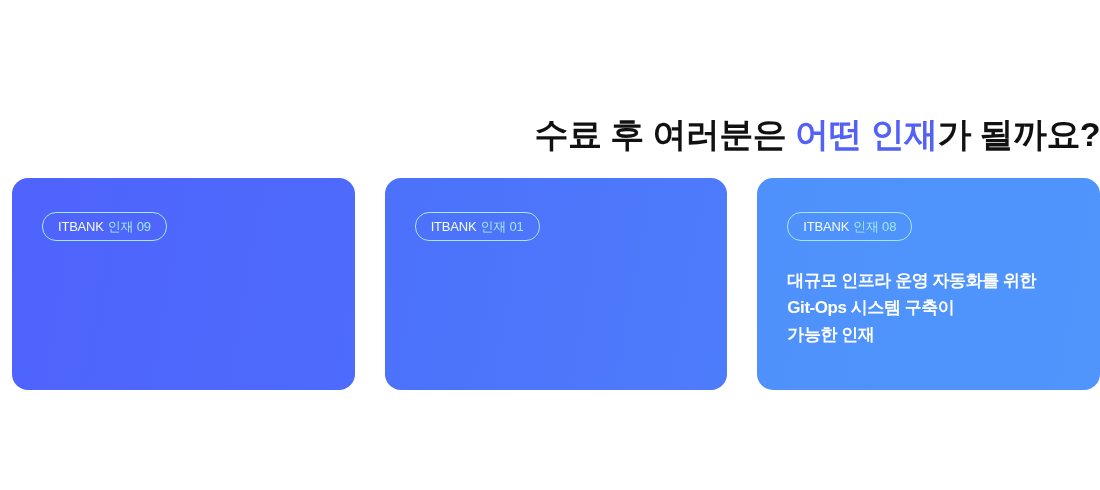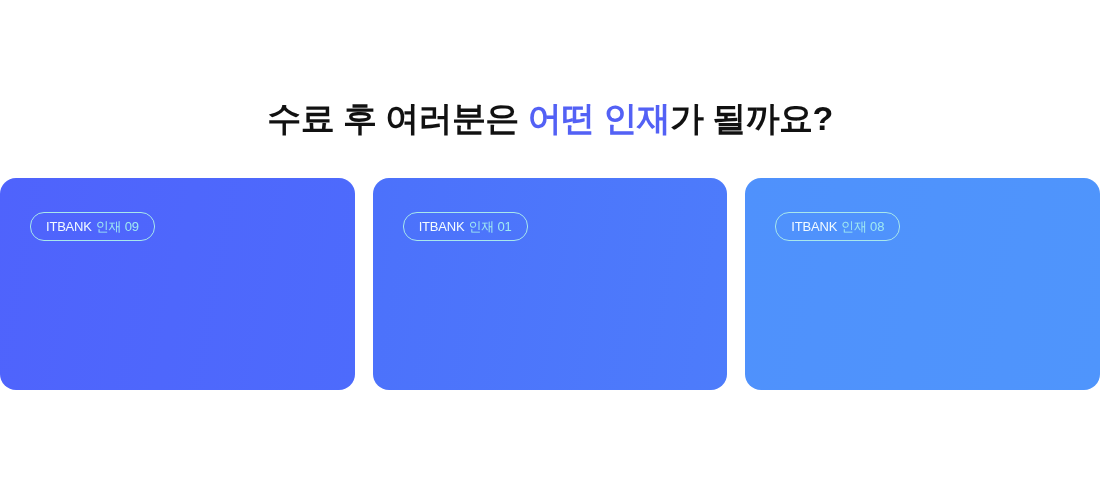--- a/index.html
+++ b/index.html
@@ -20,23 +20,23 @@
     position: relative;
     width: 1100px;
     height: 490px;
     background: #ffffff;
   }
 
   
   .headline {
     position: absolute;
     left: 0;
-    top: 72px;
+    top: 88px;
     width: 1100px;
-    text-align: center;
+    text-align: right;
     font-size: 34px;
     font-weight: bold;
     letter-spacing: -0.6px;
     color: #111111;
     line-height: 46px;
     white-space: nowrap;
   }
   .headline .hl-plain {
     color: #111111;
   }
@@ -57,20 +57,21 @@
   }
 
   .card {
     flex: 1 1 0;
     height: 212px;
     border-radius: 16px;
     box-sizing: border-box;
     padding: 34px 30px 0 30px;
     position: relative;
     overflow: hidden;
+    margin-left: 12px;
   }
   .card-1 { background: linear-gradient(100deg, #4f63fc 0%, #4d6bfc 100%); }
   .card-2 { background: linear-gradient(100deg, #4c71fb 0%, #4d7cfb 100%); }
   .card-3 { background: linear-gradient(100deg, #4f91fc 0%, #4f95fc 100%); }
 
   .badge {
     display: inline-flex;
     align-items: center;
     justify-content: center;
     height: 27px;
@@ -122,16 +123,19 @@
         <span class="badge-brand">ITBANK</span>
         <span class="badge-rank">인재 01</span>
       </div>
     </div>
 
     <div class="card card-3">
       <div class="badge">
         <span class="badge-brand">ITBANK</span>
         <span class="badge-rank">인재 08</span>
       </div>
+      <div class="card-body">대규모 인프라 운영 자동화를 위한
+Git-Ops 시스템 구축이
+가능한 인재</div>
     </div>
 
   </div>
 </div>
 
 </body></html>

